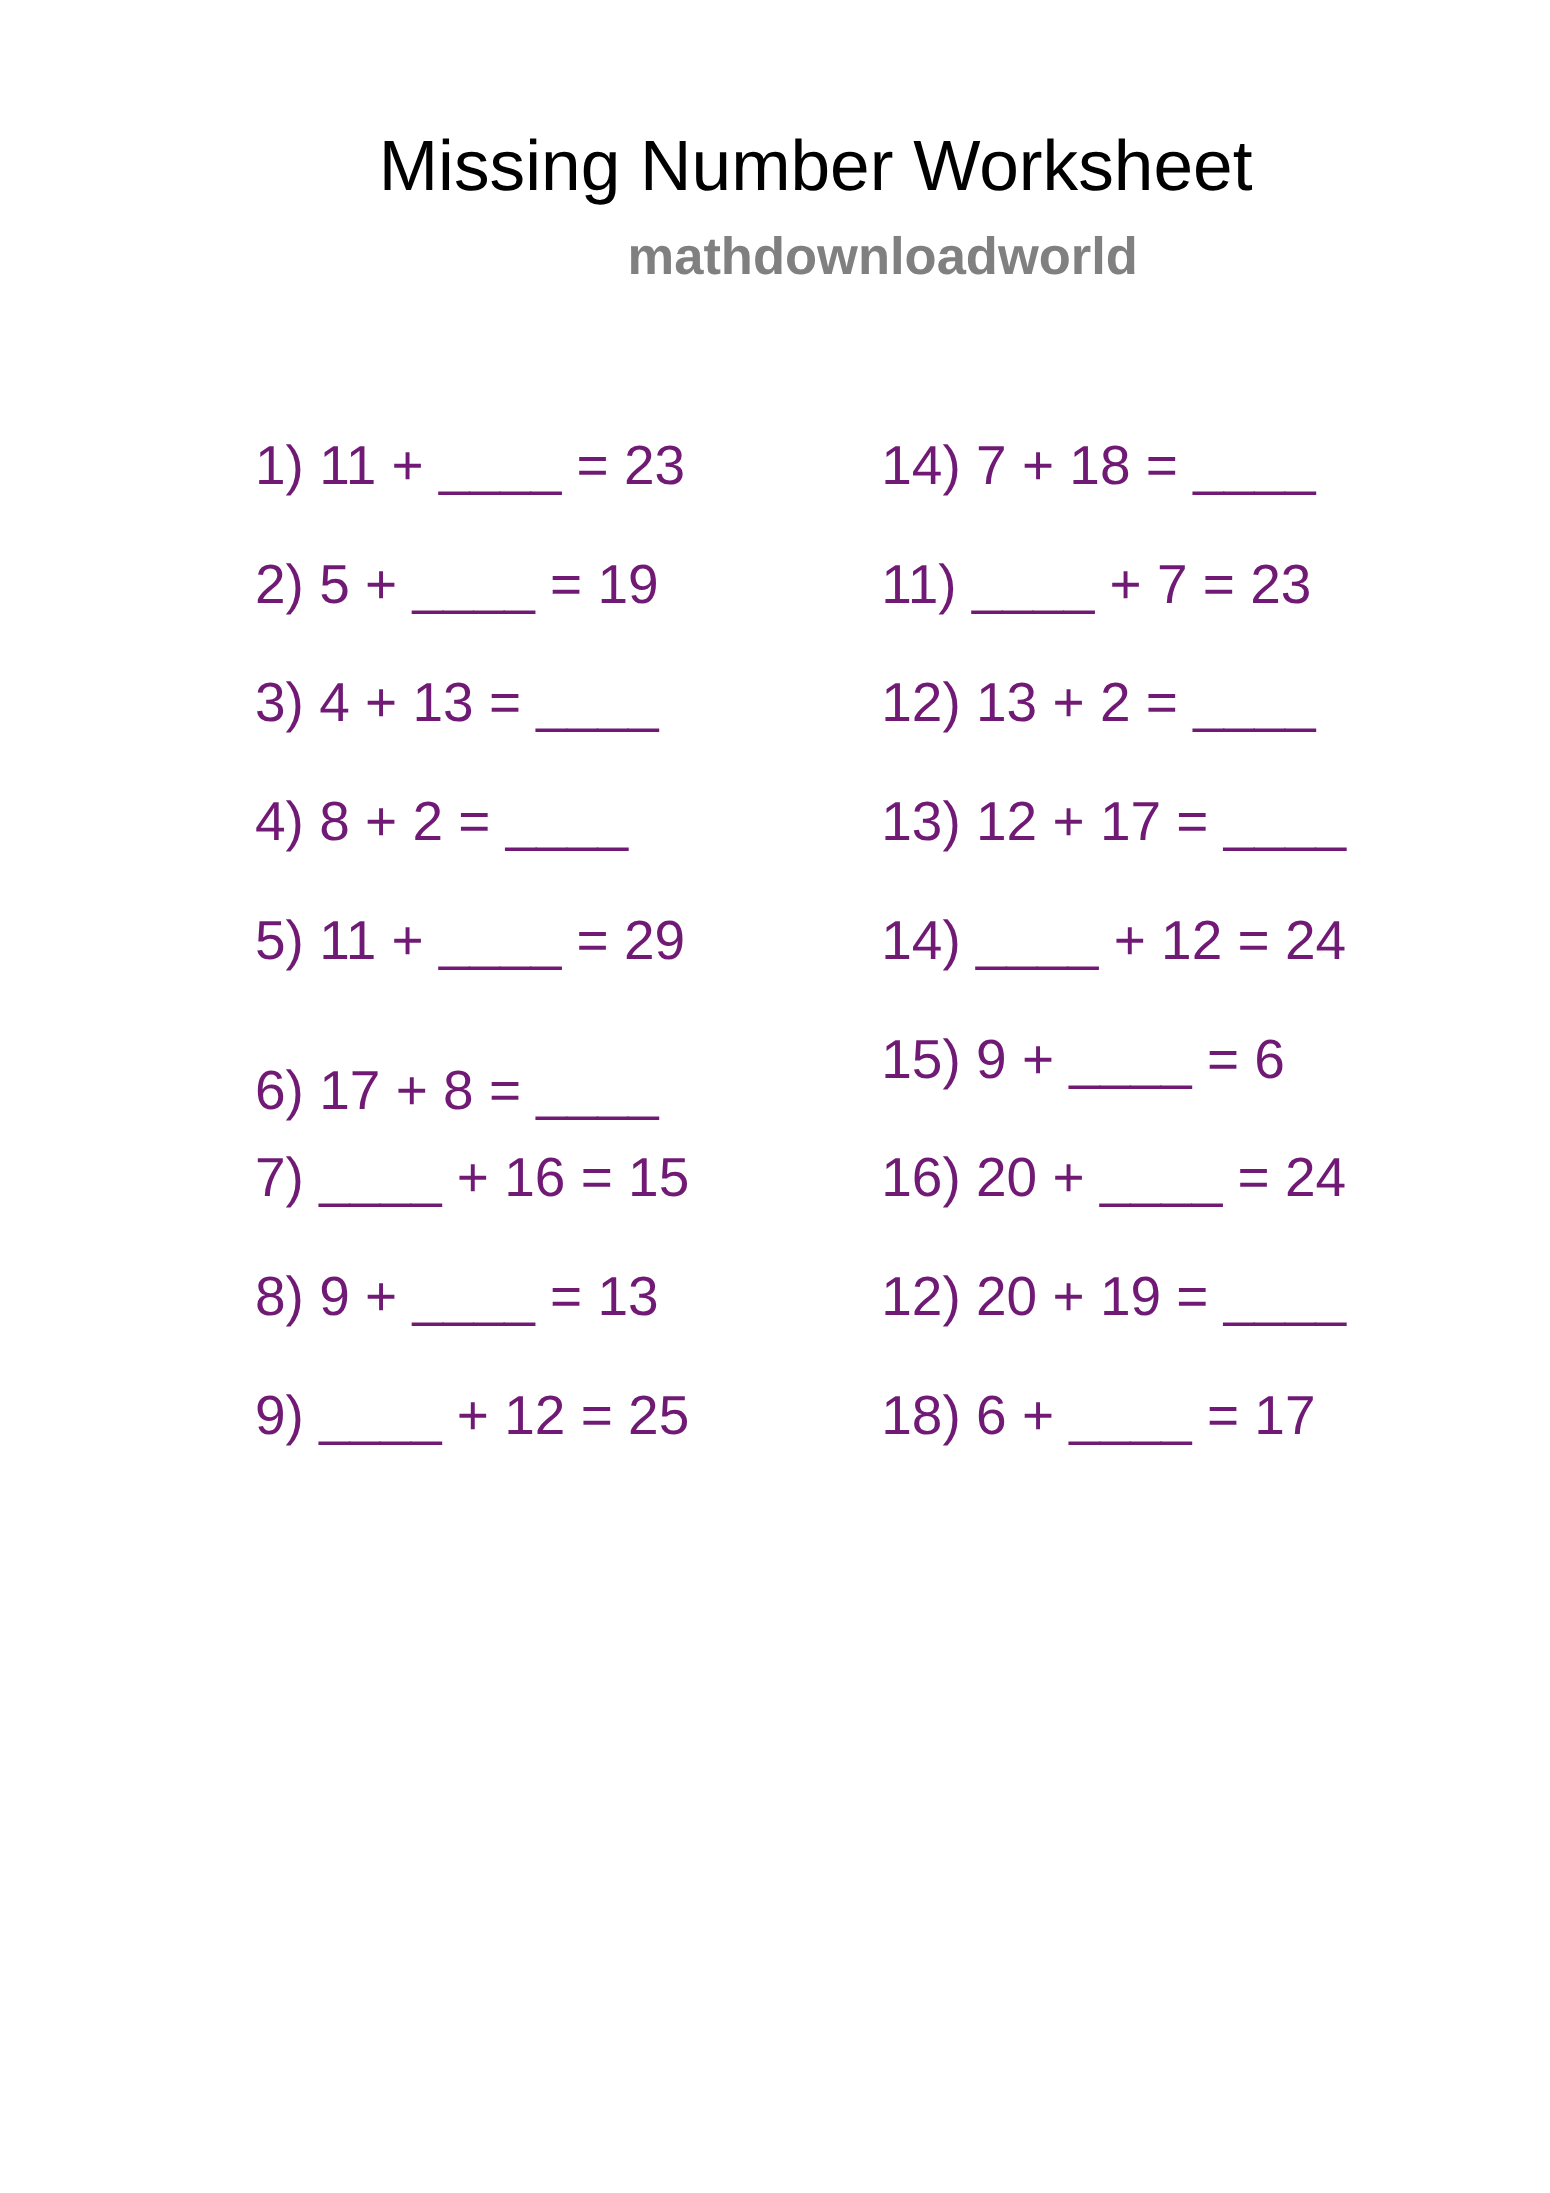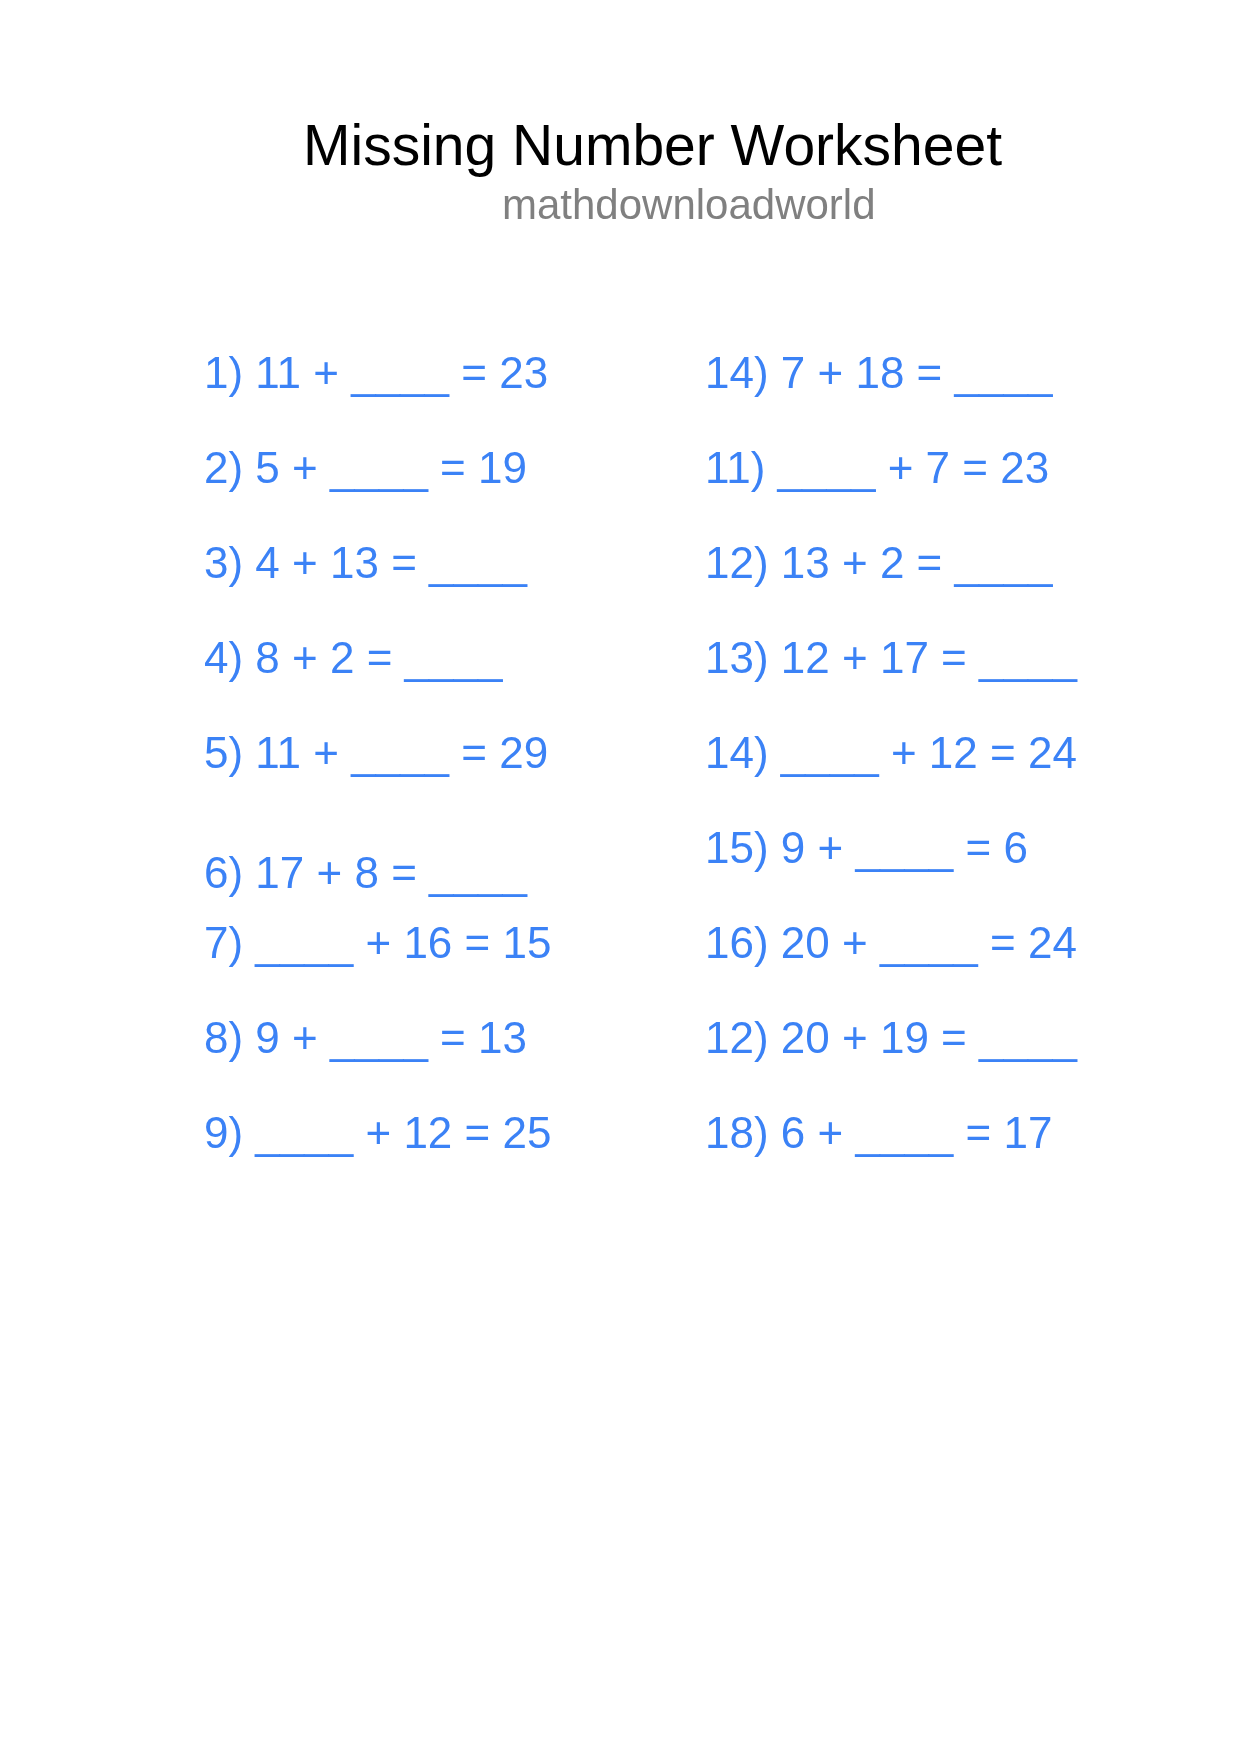--- a/index.html
+++ b/index.html
@@ -16,44 +16,44 @@
       color: #000000;
     }
     .title {
       position: absolute;
       left: 303px;
       top: 100px;
       font-size: 57px;
       line-height: 66px;
       white-space: nowrap;
       color: #000000;
-      margin-top: 12px;
     }
     .subtitle {
       position: absolute;
       left: 502px;
       top: 180px;
       font-size: 42px;
       line-height: 50px;
       white-space: nowrap;
       color: #808080;
+      font-weight: bold;
     }
     .column {
       position: absolute;
       top: 0;
     }
     .col-left { left: 204px; }
     .col-right { left: 705px; }
     .problem {
       position: absolute;
       left: 0;
       font-size: 44px;
       line-height: 50px;
       white-space: nowrap;
-      color: #3b82f6;
+      color: #701a75;
     }
   </style>
 </head>
 <body>
 
 <div class="title">Missing Number Worksheet</div>
 <div class="subtitle">mathdownloadworld</div>
 
 <div class="column col-left">
   <div class="problem" style="top:348px">1) 11 + ____ = 23</div>

